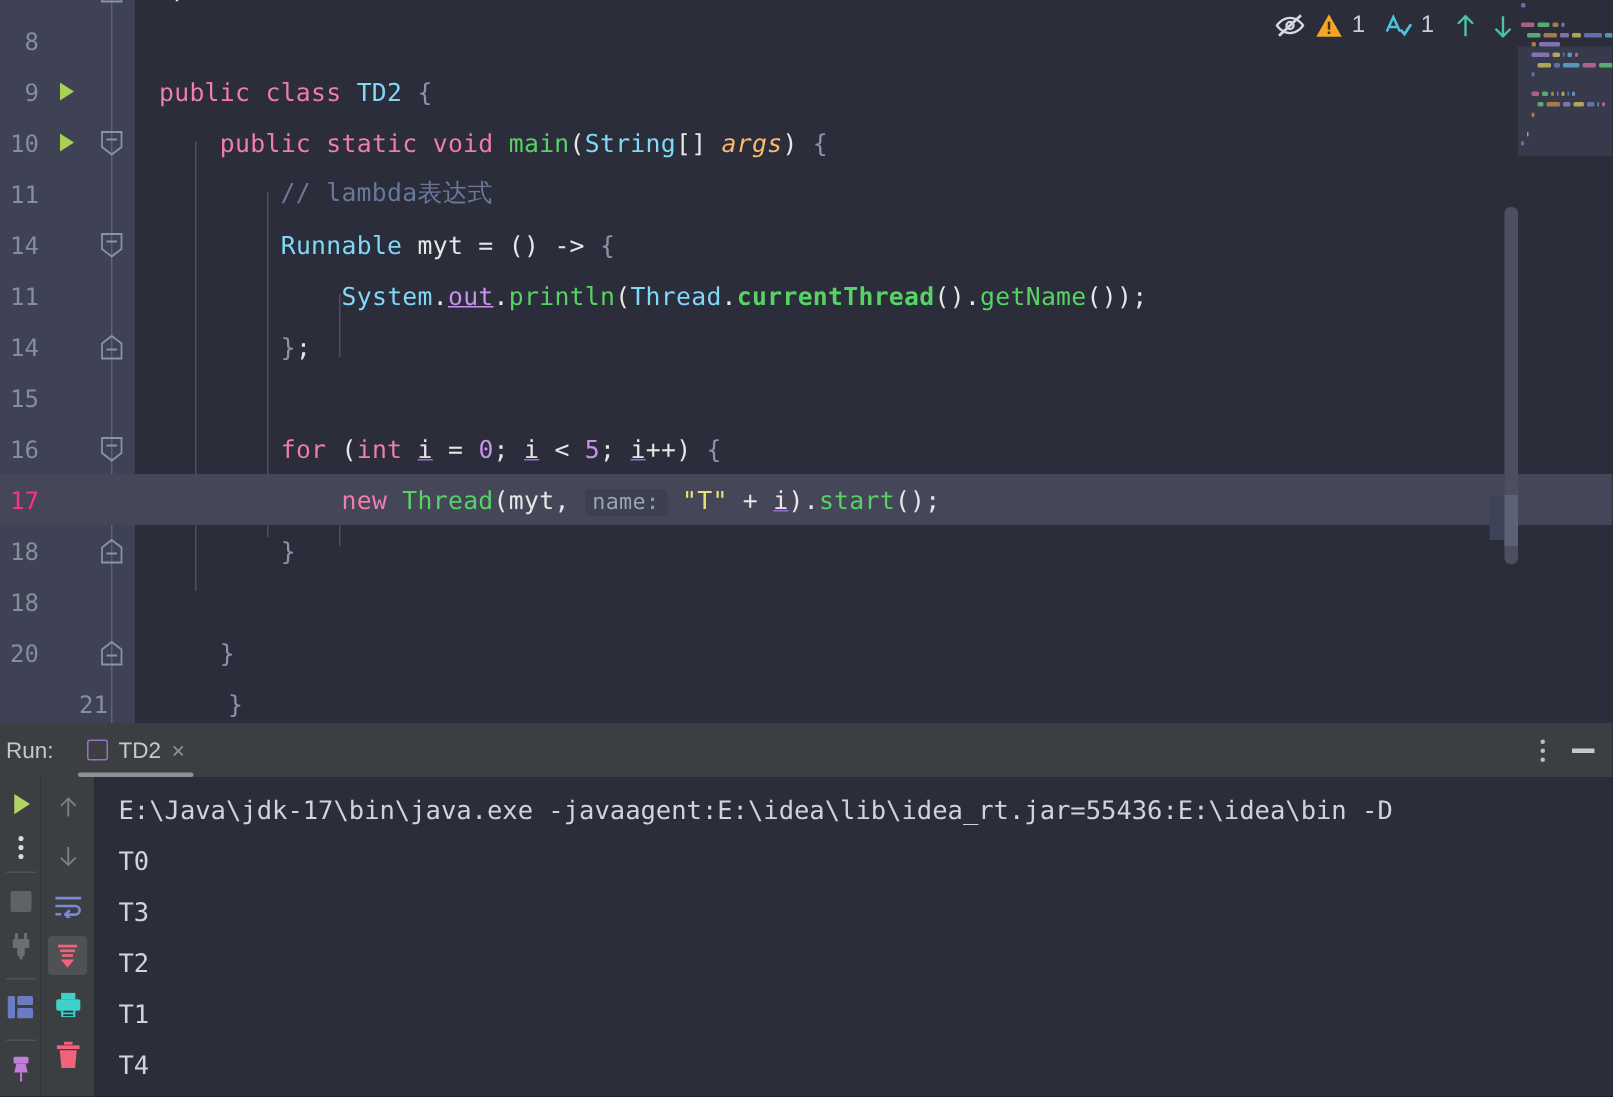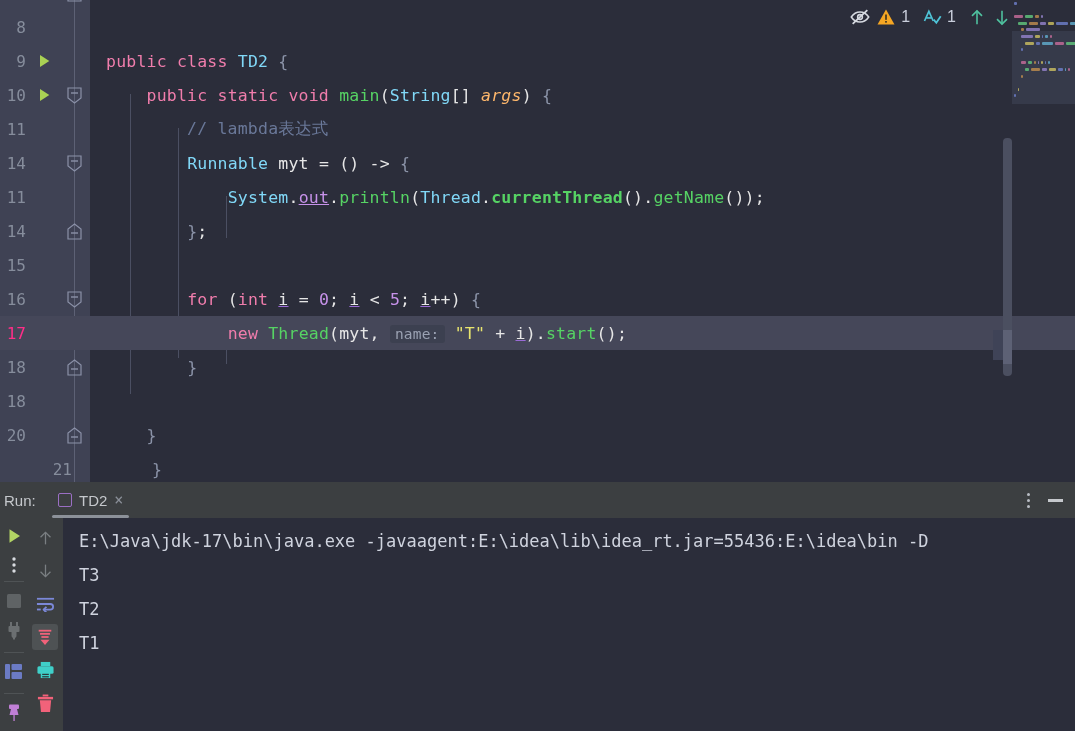--- a/index.html
+++ b/index.html
@@ -508,18 +508,20 @@
       <svg width="17" height="19" viewBox="0 0 18 20">
         <rect x="6" y="0.5" width="6" height="2" fill="#f2627a"></rect>
         <rect x="1" y="3" width="16" height="2.6" fill="#f2627a"></rect>
         <path d="M3 6.5 h12 l-1.2 12.5 h-9.6 z" fill="#f2627a"></path>
       </svg>
     </div>
   </div>
 
   <div id="console">
       <div class="con-line">E:\Java\jdk-17\bin\java.exe -javaagent:E:\idea\lib\idea_rt.jar=55436:E:\idea\bin -D</div>
+      <div class="con-line">T0</div>
       <div class="con-line">T3</div>
       <div class="con-line">T2</div>
       <div class="con-line">T1</div>
+      <div class="con-line">T4</div>
     </div>
   <div id="watermark">CSDN @_自有天意</div>
 </div>
 
 </body></html>

